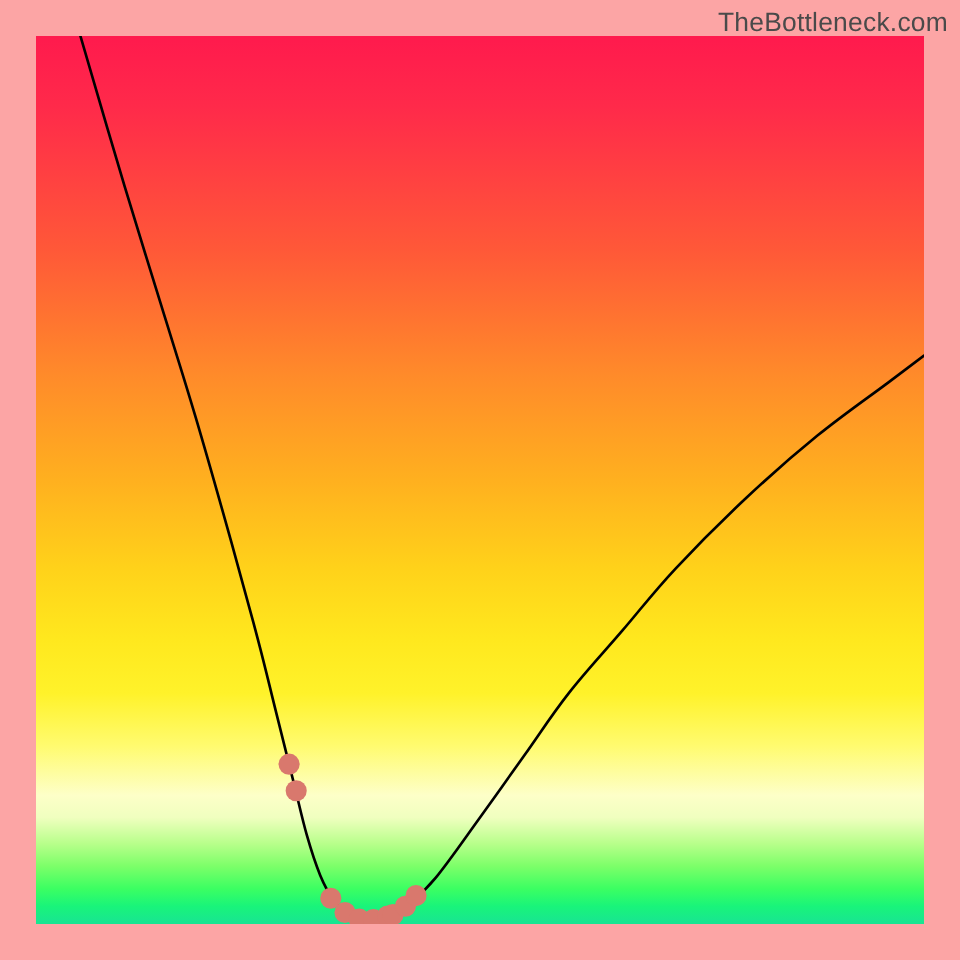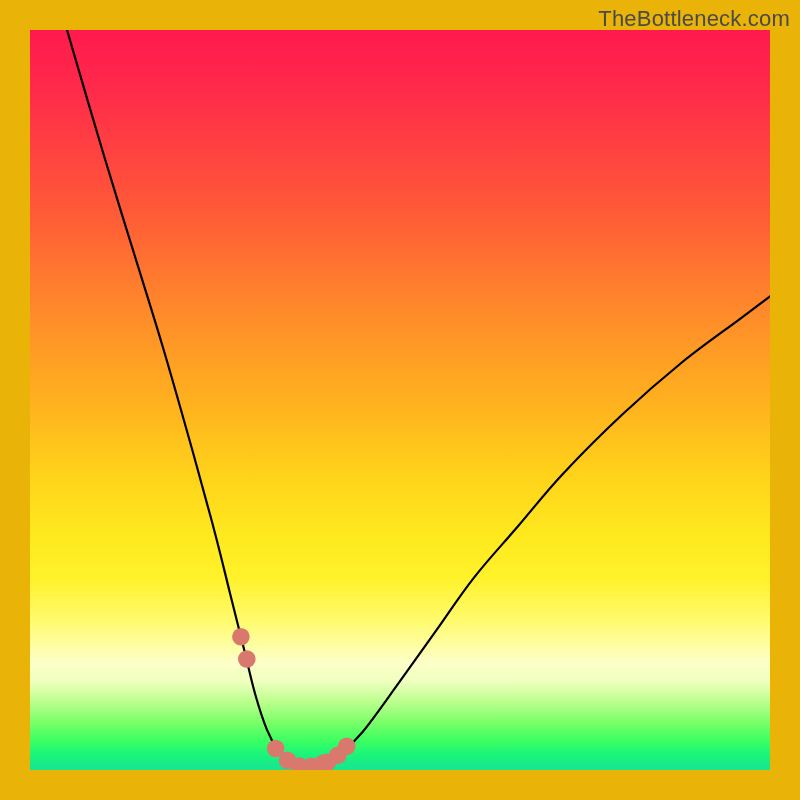--- a/index.html
+++ b/index.html
@@ -7,21 +7,21 @@
     padding: 0;
     width: 800px;
     height: 800px;
     overflow: hidden;
     background: #000;
     font-family: Arial, Helvetica, sans-serif;
   }
   .frame {
     position: absolute;
     inset: 0;
-    background: #eab308;
+    background: #fca5a5;
   }
   .plot {
     position: absolute;
     left: 30px;
     top: 30px;
     width: 740px;
     height: 740px;
     
     background: linear-gradient(
       to bottom,

